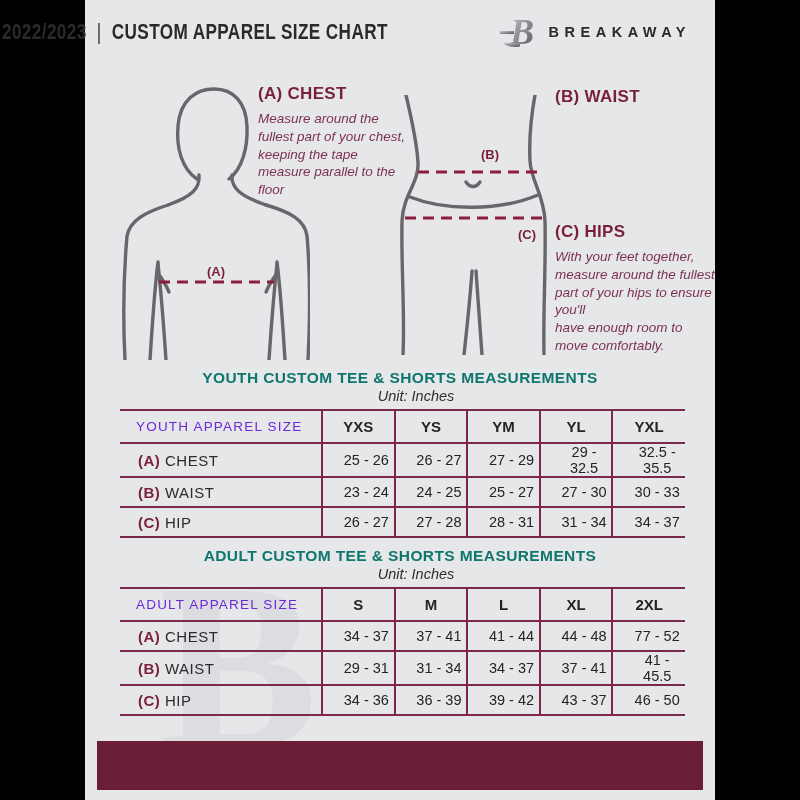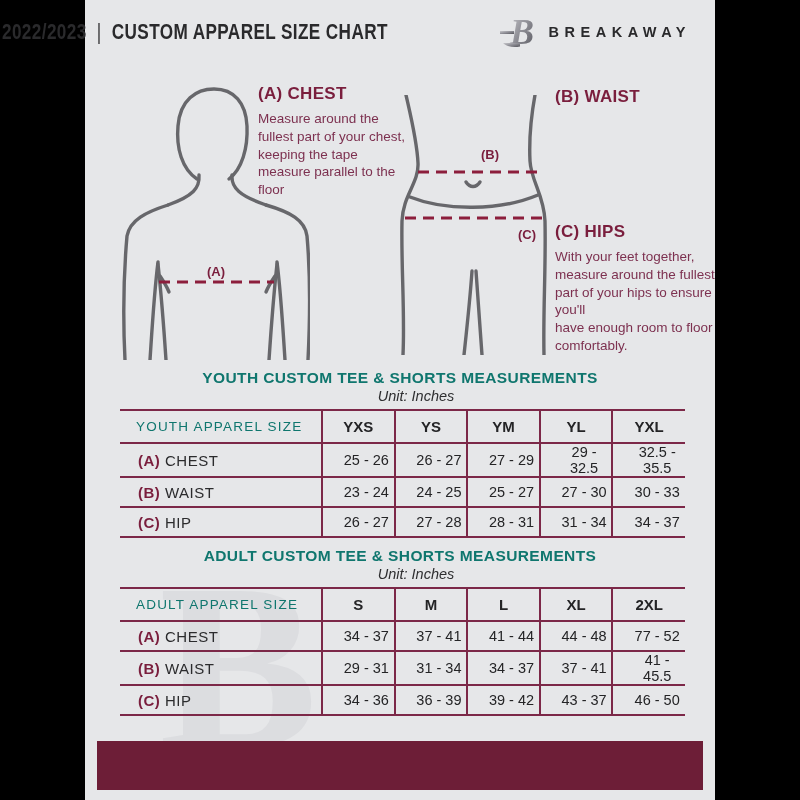--- a/index.html
+++ b/index.html
@@ -21,34 +21,34 @@
   .brand-name{font-weight:700;font-size:14.5px;letter-spacing:5.5px;color:var(--ink,#2a2a2c);}
 
   
   .fig-svg{position:absolute;z-index:1;}
   .fig{fill:none;stroke:var(--stroke,#67676b);stroke-width:3.4;stroke-linecap:round;}
   .dash{fill:none;stroke:var(--dash,#8c1e3c);stroke-width:3;stroke-dasharray:11 7;}
   .marker{font-family:"Liberation Sans",sans-serif;font-size:13px;font-weight:700;fill:var(--maroon,#7a1e3d);text-anchor:middle;}
 
   
   .guide-head{position:absolute;font-size:17px;font-weight:700;color:var(--maroon,#7a1e3d);z-index:2;letter-spacing:.3px;}
-  .guide-body{position:absolute;font-size:13.5px;color:var(--maroon-soft,#7d3150);
+  .guide-body{position:absolute;font-size:13.5px;font-style:italic;color:var(--maroon-soft,#7d3150);
               line-height:1.32;z-index:2;white-space:pre-line;}
 
   
   .table-section{position:absolute;left:0;width:630px;z-index:2;}
   .tbl-title{text-align:center;font-weight:700;font-size:15.5px;color:#0f766e;letter-spacing:.4px;line-height:19px;}
   .tbl-unit{text-align:center;font-style:italic;font-size:14.5px;color:#2e2e30;line-height:18px;padding-left:32px;}
   table{border-collapse:collapse;table-layout:fixed;width:565px;margin:4px 0 0 35px;background:transparent;}
   th,td{border-top:2px solid var(--tbl-border,#7c2848);border-bottom:2px solid var(--tbl-border,#7c2848);padding:0;}
   th+th,td+td{border-left:2px solid var(--tbl-border,#7c2848);}
   th:first-child{width:185px;}
   thead th{height:31px;}
   tbody td{height:28px;padding-left:16px;}
-  .col-label{text-align:left;padding-left:16px;font-weight:400;letter-spacing:1.2px;font-size:13.5px;color:#0f766e;}
+  .col-label{text-align:left;padding-left:16px;font-weight:400;letter-spacing:1.2px;font-size:13.5px;color:#6d28d9;}
   .col-size{font-weight:700;font-size:15px;color:#242426;}
   .row-label{text-align:left;padding-left:18px;font-size:15px;color:#2b2b2d;letter-spacing:.5px;}
   .prefix{color:var(--maroon,#7a1e3d);font-weight:700;}
   .val{text-align:center;font-size:14.5px;color:#242426;}
 
   
   .footer-bar{position:absolute;left:12px;top:741px;width:606px;height:49px;background:var(--bar,#6d1e37);z-index:2;}
 </style>
 </head>
 <body>
@@ -110,21 +110,21 @@
       <text class="marker" x="137" y="144">(C)</text>
     </svg>
 
     <div class="guide-head" style="left:173px;top:84px">(A) CHEST</div>
     <div class="guide-body" style="left:173px;top:110px;width:150px">Measure around the fullest part of your chest, keeping the tape measure parallel to the floor</div>
 
     <div class="guide-head" style="left:470px;top:87px">(B) WAIST</div>
 
     <div class="guide-head" style="left:470px;top:222px">(C) HIPS</div>
     <div class="guide-body" style="left:470px;top:248px;width:160px">With your feet together, measure around the fullest part of your hips to ensure you'll
-have enough room to floor comfortably.</div>
+have enough room to move comfortably.</div>
 
     <section class="table-section" style="top:368px">
       <div class="tbl-title">YOUTH CUSTOM TEE &amp; SHORTS MEASUREMENTS</div>
       <div class="tbl-unit">Unit: Inches</div>
       <table>
           <thead>
             <tr>
               <th class="col-label">YOUTH APPAREL SIZE</th>
               <th class="col-size">YXS</th>
               <th class="col-size">YS</th>

